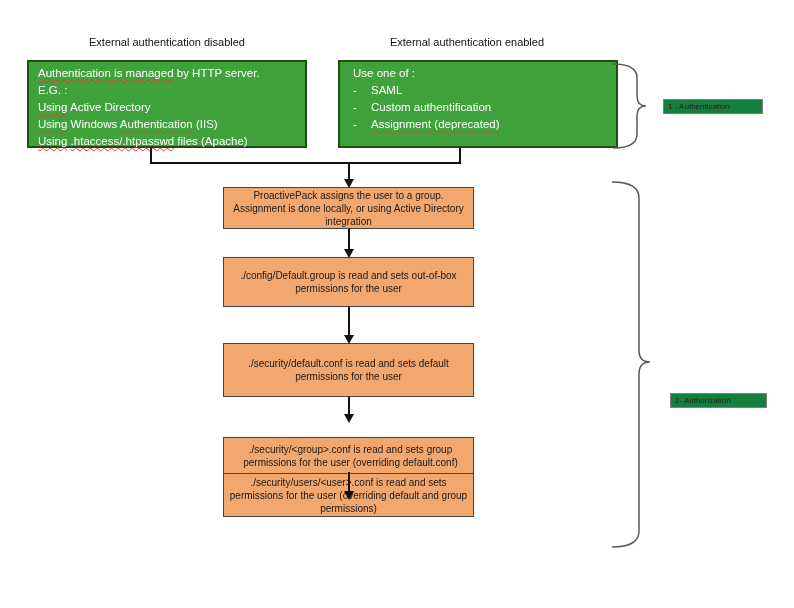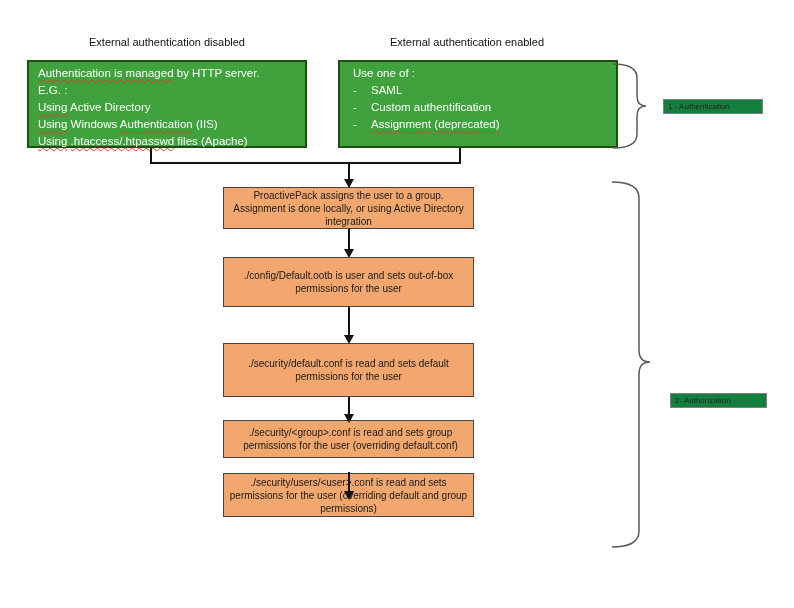--- a/index.html
+++ b/index.html
@@ -31,21 +31,21 @@
   
   .step{
     position:absolute;left:223px;width:251px;box-sizing:border-box;
     background:var(--orange,#f2a76e);border:1px solid var(--orange-border,#454545);
     display:flex;align-items:center;justify-content:center;text-align:center;
     font-size:10px;line-height:13px;color:#1a1a1a;padding:2px 5px;
   }
   .s1{top:187px;height:42px;}
   .s2{top:257px;height:50px;}
   .s3{top:343px;height:54px;}
-  .s4{top:420px;height:38px;padding-left:9px;}
+  .s4{top:437px;height:38px;padding-left:9px;}
   .s5{top:473px;height:44px;}
 
   
   .lbl{
     position:absolute;box-sizing:border-box;background:#15803d;border:1px solid #7f7f7f;
     font-size:8px;color:#222;display:flex;align-items:center;padding-left:4px;
   }
   .lbl1{left:663px;top:99px;width:100px;height:15px;}
   .lbl2{left:670px;top:353px;width:97px;height:15px;margin-top:40px;}
 
@@ -68,21 +68,21 @@
   </div>
 
   <div class="gbox right">
     <div class="gline"><span>Use one of :</span></div>
     <div class="gline"><span class="bullet">-</span><span>SAML</span></div>
     <div class="gline"><span class="bullet">-</span><span>Custom authentification</span></div>
     <div class="gline"><span class="bullet">-</span><span class="wavy">Assignment</span><span> </span><span class="wavy">(deprecated)</span></div>
   </div>
 
   <div class="step s1">ProactivePack assigns the user to a group. Assignment is done locally, or using Active Directory integration</div>
-  <div class="step s2">./config/Default.ootb is user and sets out-of-box permissions for the user</div>
+  <div class="step s2">./config/Default.group is read and sets out-of-box permissions for the user</div>
   <div class="step s3">./security/default.conf is read and sets default permissions for the user</div>
   <div class="step s4">./security/&lt;group&gt;.conf is read and sets group permissions for the user (overriding default.conf)</div>
   <div class="step s5">./security/users/&lt;user&gt;.conf is read and sets permissions for the user (overriding default and group permissions)</div>
 
   <div class="lbl lbl1">1 - Authentication</div>
   <div class="lbl lbl2">2- Authorization</div>
 
   <svg class="overlay" width="794" height="608" viewBox="0 0 794 608">
 
     <path d="M151 148 L151 163 L460 163 L460 148" fill="none" stroke="#111111" stroke-width="2"></path>

